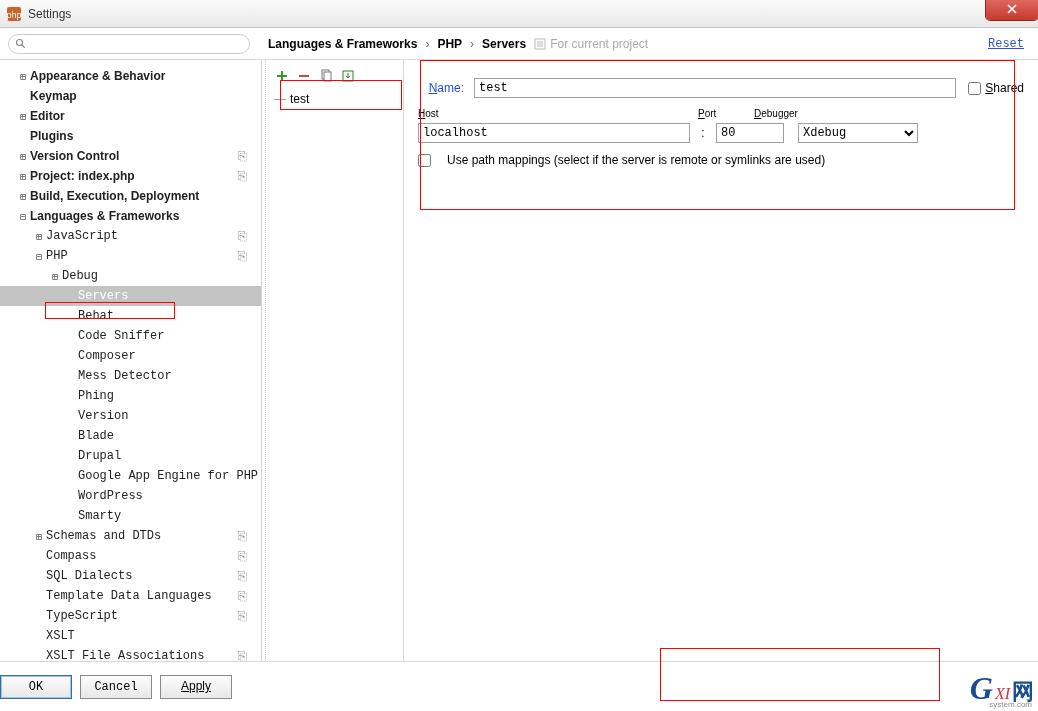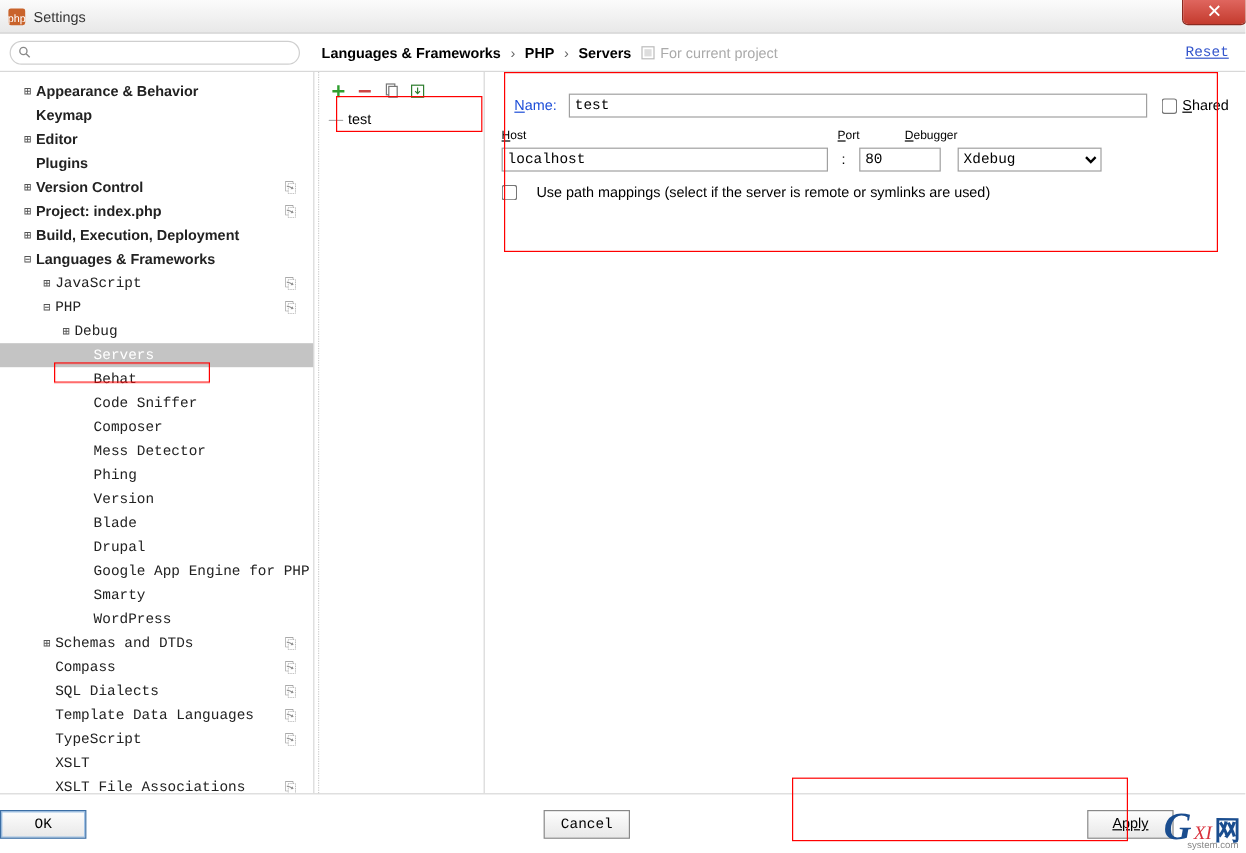--- a/index.html
+++ b/index.html
@@ -46,21 +46,21 @@
 select { border:1px solid #a0a0a0; background:#fff; font-family:"Courier New",monospace; font-size:12px; height:20px;}
 .name-input { flex:1; }
 .shared { display:flex; align-items:flex-end; gap:4px; margin-left:12px; font-family:"Courier New",monospace;}
 .hp-labels { display:flex; gap:0; margin-bottom:4px; font-family:"Courier New",monospace; font-size:10px;}
 .cb-row { display:flex; align-items:center; gap:16px; font-family:"Courier New",monospace; font-size:12px; margin-top:6px;}
 input[type=checkbox]{width:13px;height:13px;}
 .red-box1 { position:absolute; border:1px solid red; pointer-events:none; left:280px; top:80px; width:122px; height:30px;}
 .red-box2 { position:absolute; border:1px solid red; pointer-events:none; left:420px; top:60px; width:595px; height:150px;}
 .red-box3 { position:absolute; border:1px solid red; pointer-events:none; left:45px; top:302px; width:130px; height:17px;}
 .red-box4 { position:absolute; border:1px solid red; pointer-events:none; left:660px; top:648px; width:280px; height:53px;}
-.footer { height:50px; border-top:1px solid #d8d8d8; display:flex; align-items:center; justify-content:space-between; padding-right:60px; gap:8px;}
+.footer { height:50px; border-top:1px solid #d8d8d8; display:flex; align-items:center; justify-content:flex-start; padding-right:110px; gap:8px;}
 .footer button { width:72px; height:24px; border:1px solid #888; background:linear-gradient(#fdfdfd,#e8e8e8); font-family:"Courier New",monospace; font-size:12px; cursor:pointer;}
 .footer button.ok { border:1px solid #3b6ea5; box-shadow:0 0 0 1px #9ec1e6 inset;}
 .watermark { position:absolute; right:4px; bottom:4px; display:flex; align-items:baseline; gap:2px;}
 .watermark .g { font-family:Georgia,serif; font-size:32px; font-weight:bold; font-style:italic; color:#1a4d8f;}
 .watermark .xi { font-family:Georgia,serif; font-size:16px; font-weight:normal; font-style:italic; color:#d9333e;}
 .watermark .zh { font-size:22px; color:#1a4d8f; font-weight:bold;}
 .watermark .sub { position:absolute; bottom:-2px; right:2px; font-size:8px; color:#888;}
 .splitter { width:4px; background:transparent; border-right:1px dotted #ccc; cursor:col-resize;}
 </style>
 </head>
@@ -193,25 +193,25 @@
     <div class="tree-item mono depth3">
         <span class="exp"></span>
         <span class="label">Drupal</span>
       </div>
     <div class="tree-item mono depth3">
         <span class="exp"></span>
         <span class="label">Google App Engine for PHP</span>
       </div>
     <div class="tree-item mono depth3">
         <span class="exp"></span>
+        <span class="label">WordPress</span>
+      </div>
+    <div class="tree-item mono depth3">
+        <span class="exp"></span>
         <span class="label">Smarty</span>
-      </div>
-    <div class="tree-item mono depth3">
-        <span class="exp"></span>
-        <span class="label">WordPress</span>
       </div>
     <div class="tree-item mono depth1">
         <span class="exp">⊞</span>
         <span class="label">Schemas and DTDs</span>
         <span class="copy-icon">⎘</span>
       </div>
     <div class="tree-item mono depth1">
         <span class="exp"></span>
         <span class="label">Compass</span>
         <span class="copy-icon">⎘</span>

